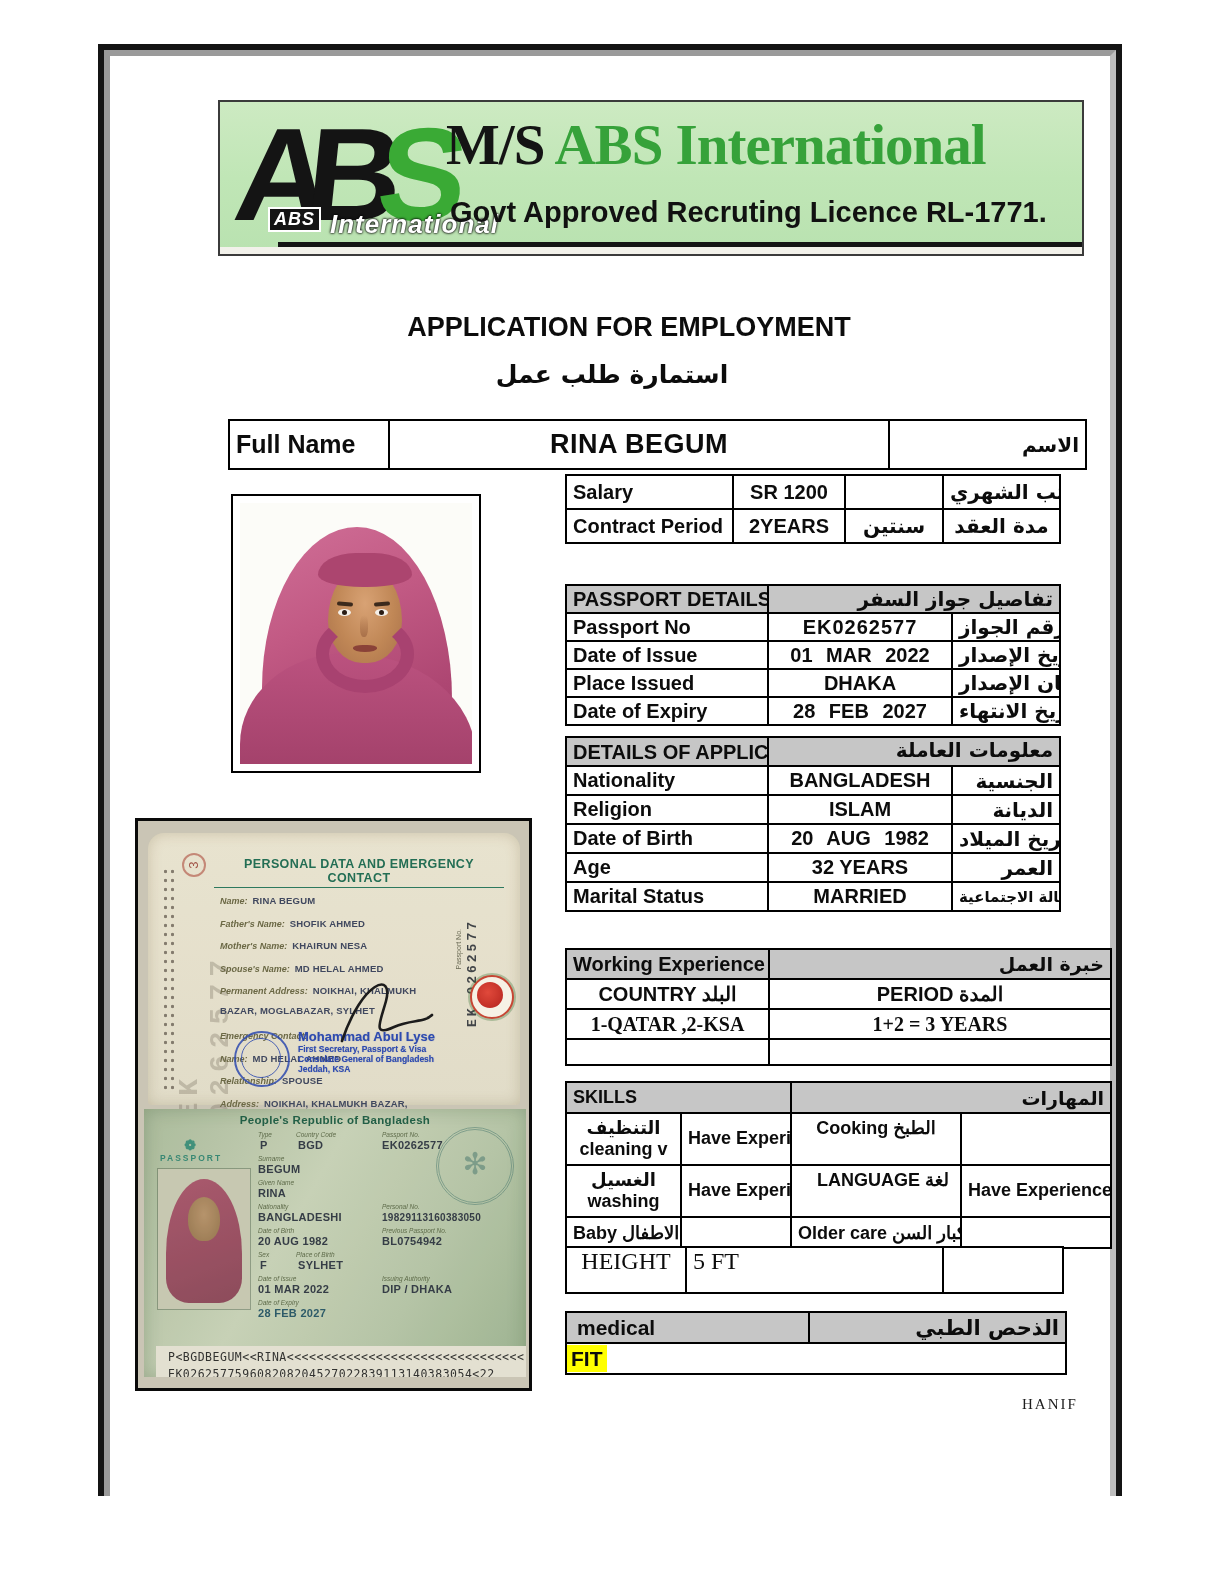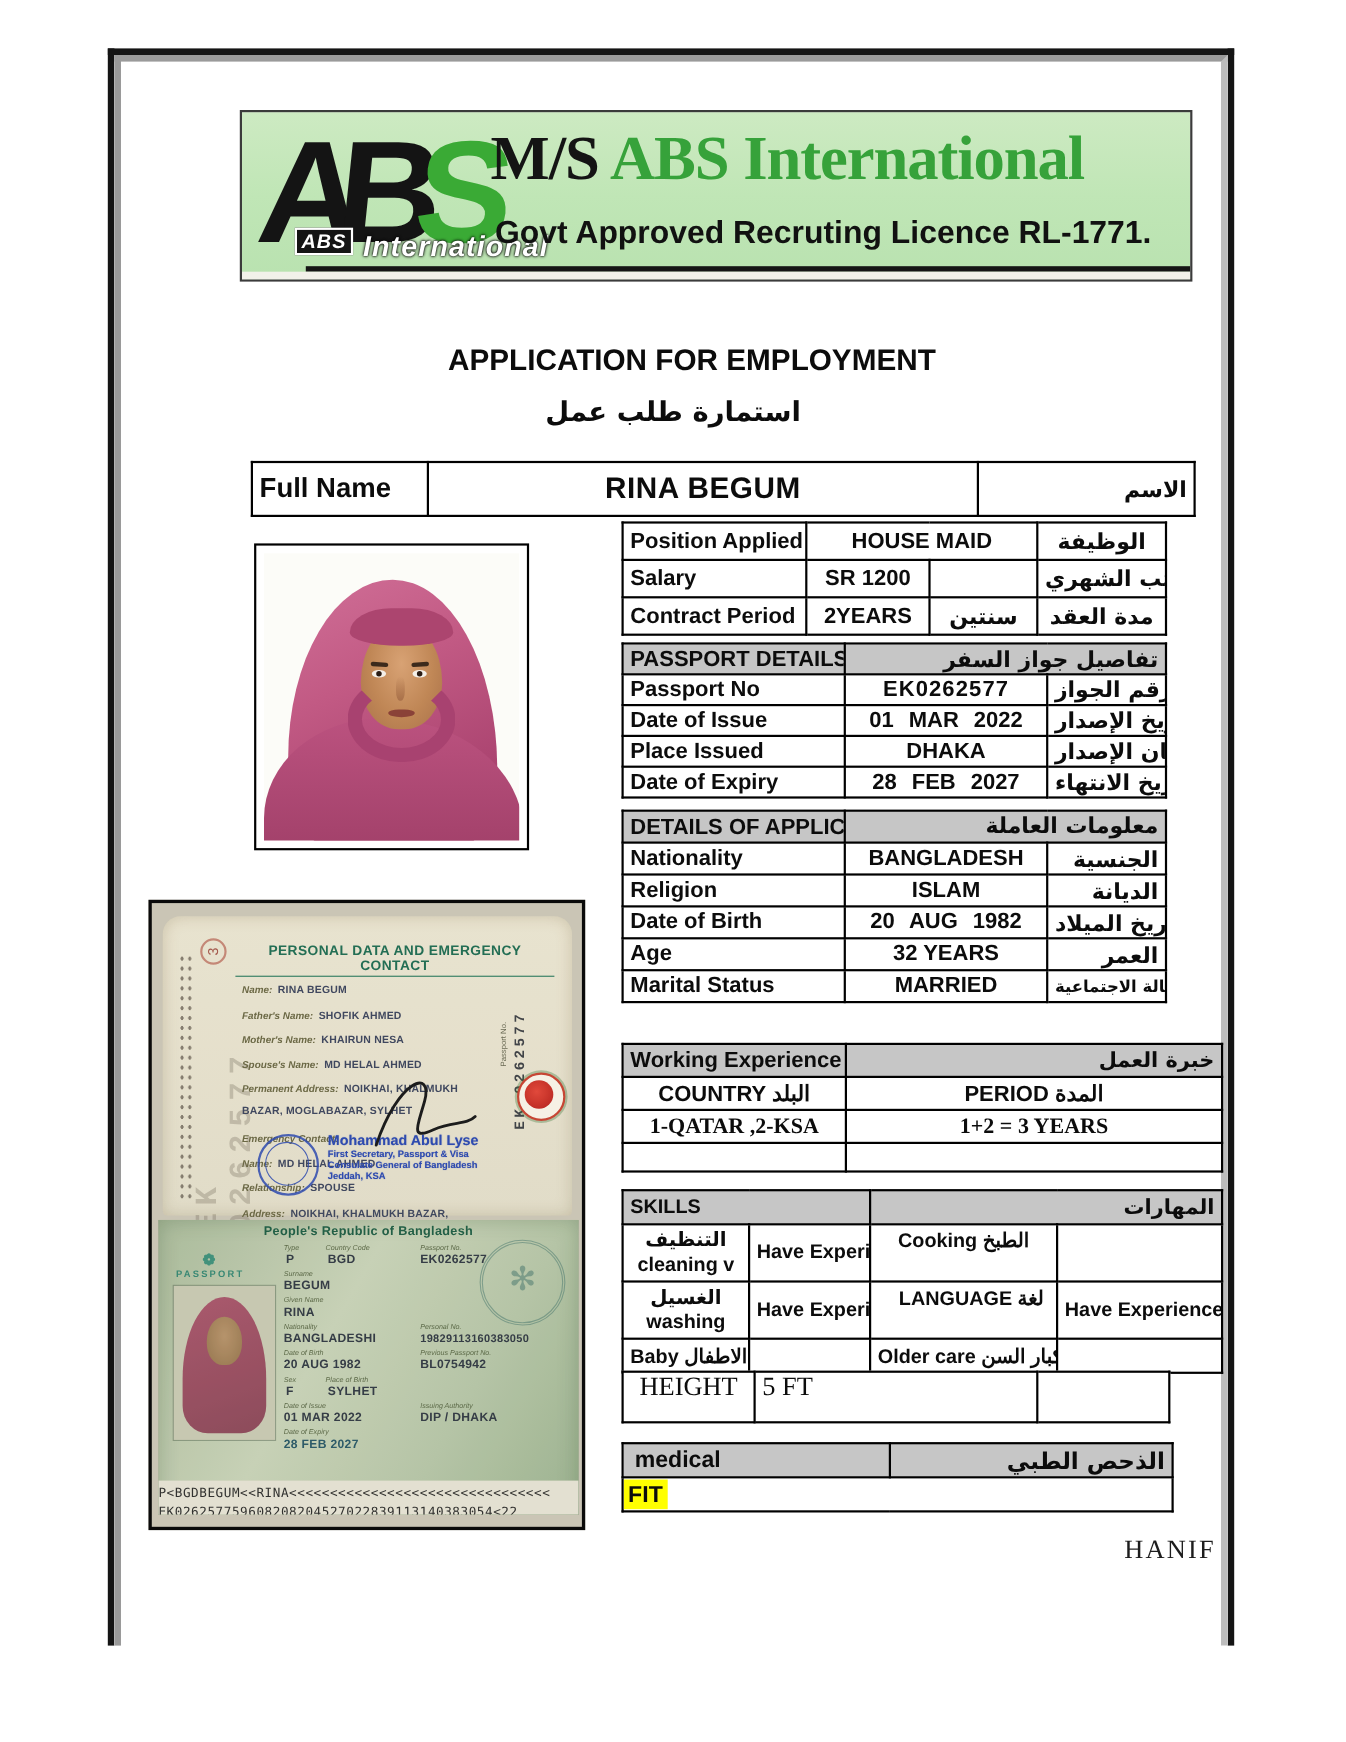--- a/index.html
+++ b/index.html
@@ -96,21 +96,21 @@
   .ht-val{white-space:pre;padding-left:58px;}
 
   
   #mdTable{left:565px;top:1311px;width:500px;}
   #mdTable td{height:31px;font-size:21px;}
   .md-ar{font-weight:normal;font-size:15px;}
   .md-fit-row{height:34px;padding:0 !important;}
   .fit{background:#ffff00;font-weight:bold;font-size:21px;padding:2px 4px;}
 
   .hanif{position:absolute;left:1022px;top:1396px;font-family:"Liberation Serif",serif;
-      font-size:24px;letter-spacing:2px;color:#1d1d1d;}
+      font-size:15px;letter-spacing:2px;color:#1d1d1d;}
 
   
   .photo{position:absolute;left:231px;top:494px;width:250px;height:279px;
       border:2px solid #000;background:#fff;box-sizing:border-box;}
   .photo-inner{position:absolute;left:7px;top:7px;right:7px;bottom:7px;background:#fcfcf8;overflow:hidden;}
   .hijab{position:absolute;left:22px;top:24px;width:190px;height:260px;
       background:linear-gradient(155deg,#d06f97 0%,#c25a84 35%,#ad4672 70%,#9c3c64 100%);
       border-radius:50% 50% 38% 42% / 62% 66% 30% 30%;}
   .drape{position:absolute;left:0px;top:150px;width:236px;height:130px;
       background:linear-gradient(180deg,#bb527f,#a03f68);
@@ -187,23 +187,23 @@
   .mini-face{position:absolute;left:30px;top:28px;width:32px;height:44px;
       background:radial-gradient(ellipse at 50% 40%,#c79168,#9c6a42);border-radius:50% 50% 45% 45%;}
   .mini-tint{position:absolute;inset:0;background:rgba(140,170,130,.22);}
   .dp-label{position:absolute;font-size:6.5px;color:#5d6b4a;font-style:italic;white-space:nowrap;}
   .dp-value{position:absolute;font-size:11px;font-weight:bold;color:#323a46;white-space:nowrap;
       font-family:"Liberation Sans",sans-serif;letter-spacing:.3px;}
   .dp-value.small{font-size:10px;}
   .dp-value.teal{color:#2a5a6a;}
   .emblem-wm{position:absolute;right:12px;top:18px;width:72px;height:72px;border:3px double #4e7d74;
       border-radius:50%;opacity:.55;text-align:center;line-height:68px;font-size:30px;color:#4e7d74;}
-  .mrz{position:absolute;left:0;bottom:0;width:100%;height:31px;background:#e9e6d8;overflow:hidden;
+  .mrz{position:absolute;left:12px;bottom:0;width:100%;height:31px;background:#e9e6d8;overflow:hidden;
       font-family:"DejaVu Sans Mono",monospace;font-size:11.5px;color:#2f2f2f;
-      letter-spacing:.5px;line-height:17px;padding:3px 0 0 0;box-sizing:border-box;white-space:nowrap;margin-top:21px;}
+      letter-spacing:.5px;line-height:17px;padding:3px 0 0 12px;box-sizing:border-box;white-space:nowrap;margin-top:21px;}
   .scan-film{position:absolute;inset:0;background:rgba(125,110,80,.05);pointer-events:none;}
 </style>
 </head>
 <body>
 
 <div class="page-frame">
   <div class="page-frame-inner"></div>
 </div>
 
 <div class="banner">
@@ -237,25 +237,20 @@
   </table>
 
 <table class="t" id="posTable">
   <colgroup>
       <col style="width:167px">
       <col style="width:112px">
       <col style="width:98px">
       <col style="width:117px">
     </colgroup>
   <tbody>
-      <tr>
-    <td>Position Applied</td>
-    <td colspan="2" class="pos-val ce">HOUSE MAID</td>
-    <td class="pos-ar ar ce">الوظيفة</td>
-  </tr>
   <tr>
     <td>Salary</td>
     <td class="pos-val ce">SR 1200</td>
     <td class="ce"></td>
     <td class="pos-ar ar ce">الراتب الشهري</td>
   </tr>
   <tr>
     <td>Contract Period</td>
     <td class="pos-val ce">2YEARS</td>
     <td class="pos-ar ar ce">سنتين</td>

